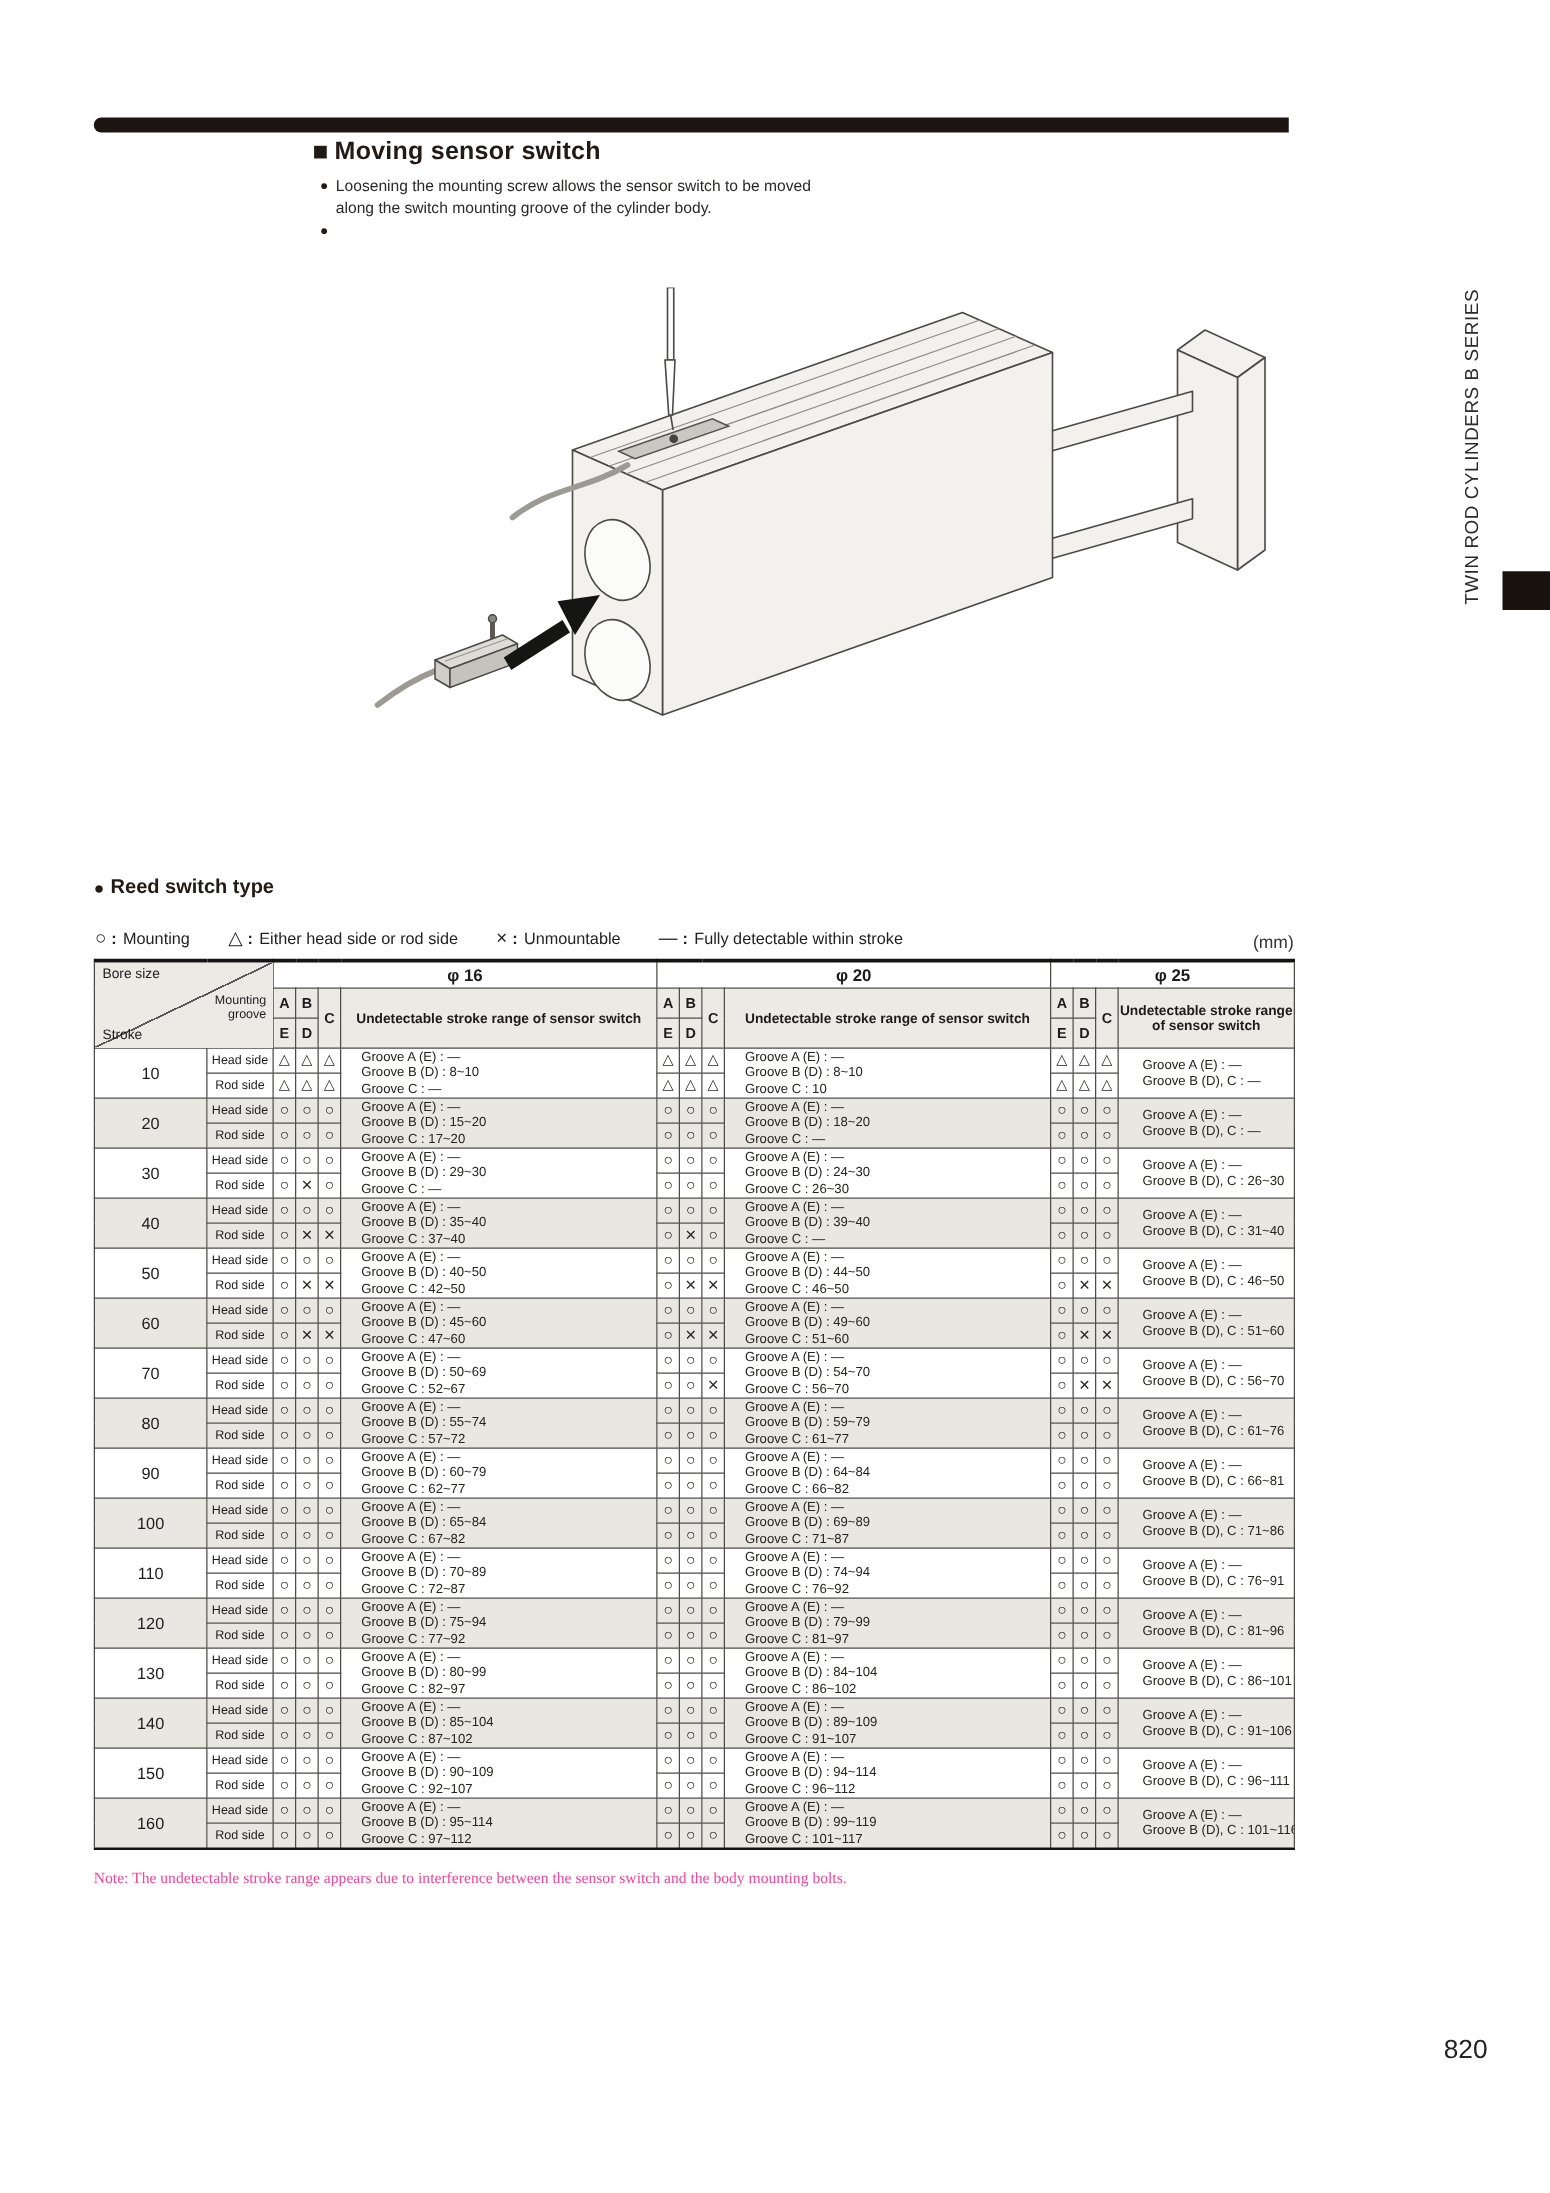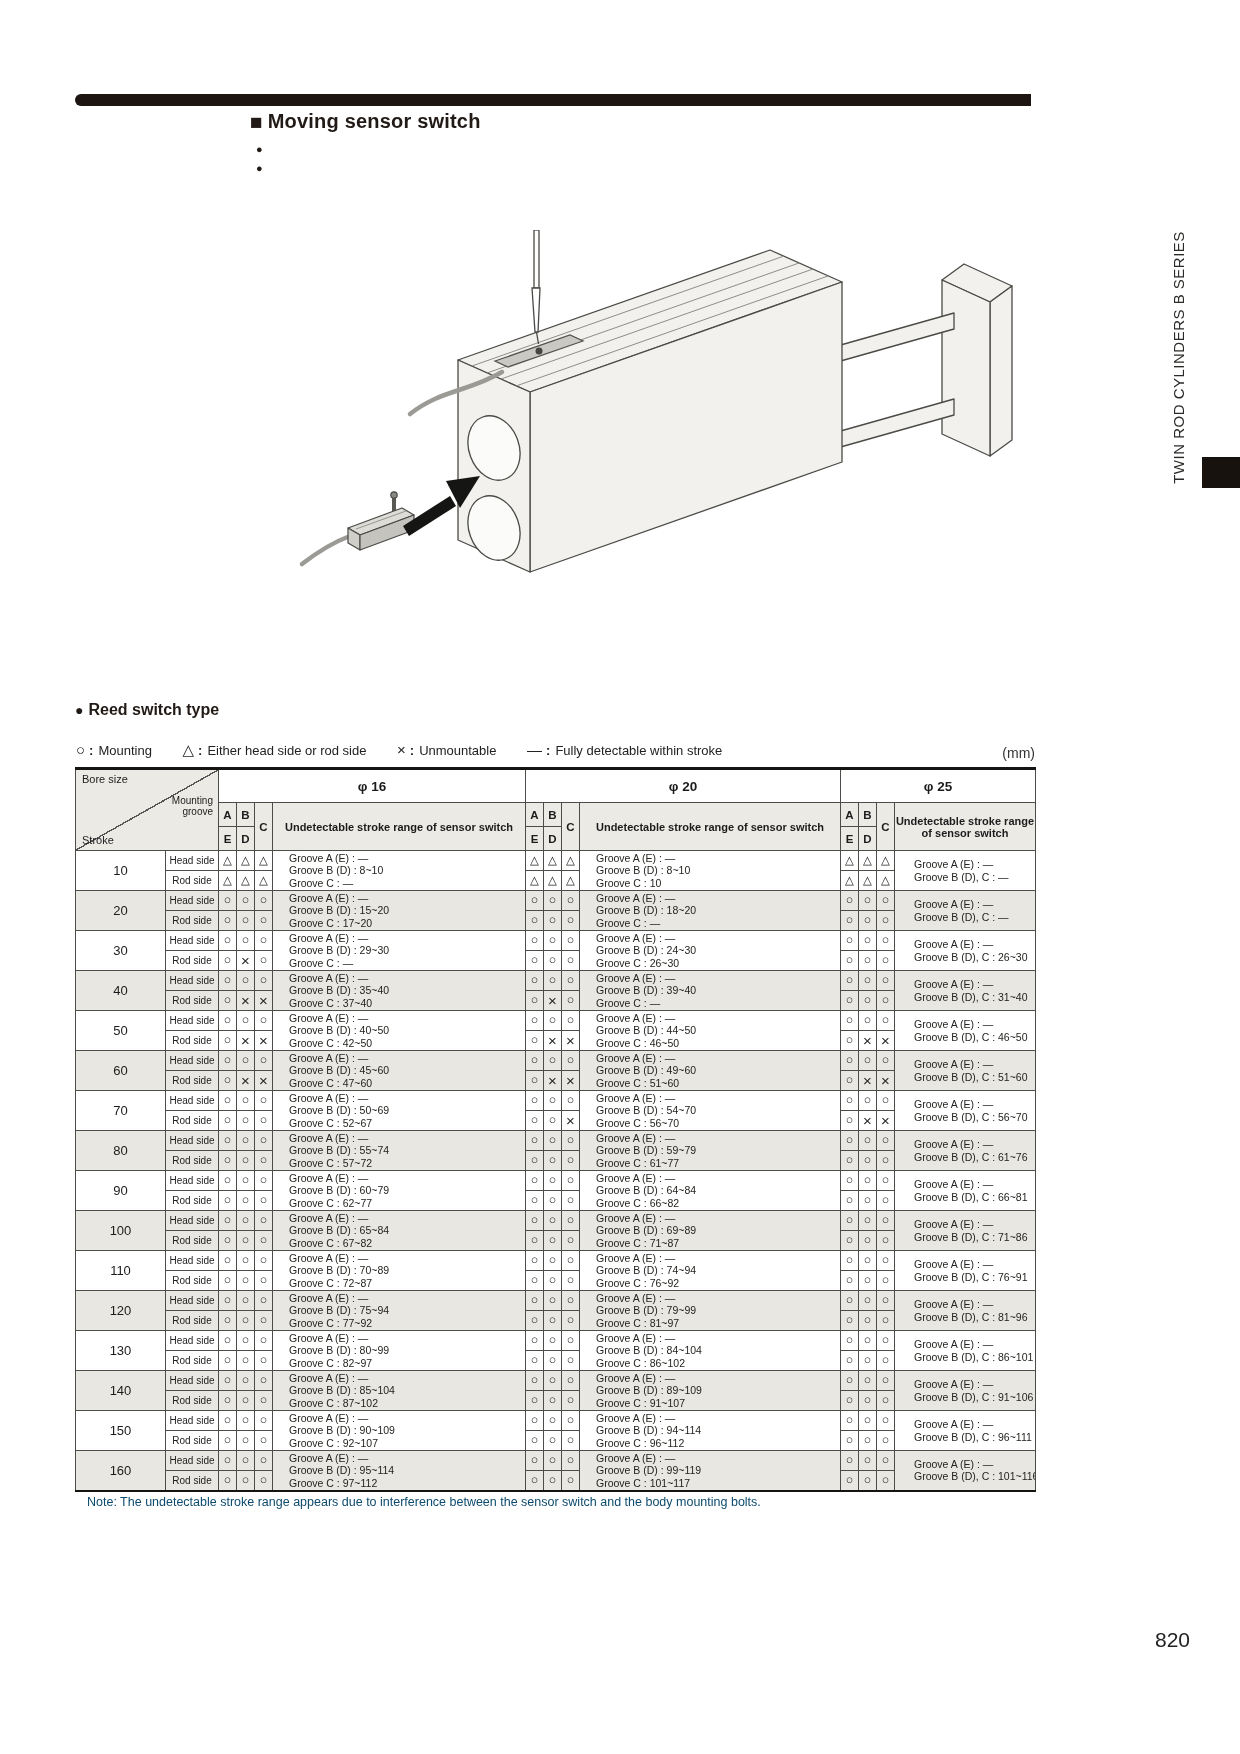--- a/index.html
+++ b/index.html
@@ -37,21 +37,21 @@
   .lg-sym{font-size:15px;margin-right:4px;}
   .lg-colon{margin-right:5px;font-weight:bold;}
   .unit{position:absolute;right:0;top:4px;font-size:14px;color:#333;}
 
   
   .tablewrap{position:absolute;left:75px;top:767px;}
   table{border-collapse:collapse;table-layout:fixed;width:960px;color:#1c1c1c;}
   th,td{border:1px solid #4c4c48;padding:0;overflow:hidden;}
   table{border-top:3px solid #161412;border-bottom:2px solid #161412;}
   thead th{background:#eceae5;font-weight:bold;}
-  tr.r1{height:34px;} tr.r2{height:24px;} tr.r3{height:24px;}
+  tr.r1{height:22px;} tr.r2{height:24px;} tr.r3{height:24px;}
   th.bore{background:#fff;font-size:13.5px;font-weight:bold;}
   th.gh{font-size:11.5px;}
   th.undet{font-weight:bold;font-size:11px;background:#eceae5;}
   td.corner{background:#eceae5;position:relative;}
   .corner-bore{position:absolute;top:3px;left:6px;font-size:11px;}
   .corner-mg{position:absolute;top:25px;right:5px;font-size:10px;line-height:11px;text-align:right;white-space:pre-line;}
   .corner-stroke{position:absolute;bottom:4px;left:6px;font-size:11px;}
   .diag{position:absolute;inset:0;
         background:linear-gradient(to bottom right,transparent calc(50% - .7px),#555 calc(50% - .7px),#555 calc(50% + .7px),transparent calc(50% + .7px));}
   tbody tr{height:20px;}
@@ -59,38 +59,42 @@
   td.stroke{font-size:13px;text-align:center;}
   td.side{font-size:10px;text-align:center;white-space:nowrap;}
   td.sym{text-align:center;font-size:12.5px;line-height:1;color:#262624;}
   td.sym.x{font-size:15px;}
   td.sym.tri{font-size:11.5px;}
   td.gtext{padding-left:16px;vertical-align:middle;}
   td.gtext.s2{padding-left:19px;}
   .gl{font-size:10.5px;line-height:12.5px;white-space:nowrap;color:#23231f;}
   tr.alt td{background:#e9e7e1;}
 
-  .note{position:absolute;left:87px;top:1495px;font-size:12.5px;color:#0c4a6e;}
+  .note{position:absolute;left:75px;top:1495px;font-size:12.5px;color:#ec4899;font-family:Liberation Serif, serif;}
   .pageno{position:absolute;left:1120px;top:1628px;width:70px;text-align:right;font-size:21px;color:#222;}
 </style>
 </head>
 <body>
 
 <div class="page">
 
   <div class="topbar"></div>
 
   <div class="title-row">
     <span class="title-sq">■</span>
     <span class="title-text">Moving sensor switch</span>
   </div>
 
   <div class="bullets">
     <div class="bullet-item">
       <span class="bullet-dot">●</span>
+      <div class="bl">
+        <div>Loosening the mounting screw allows the sensor switch to be moved</div>
+        <div>along the switch mounting groove of the cylinder body.</div>
+      </div>
     </div>
     <div class="bullet-item">
       <span class="bullet-dot">●</span>
     </div>
   </div>
 
   <svg class="illus" viewBox="0 0 750 362" xmlns="http://www.w3.org/2000/svg">
     <g fill="#f2f1ee" stroke="#4a4a46" stroke-width="1.3" stroke-linejoin="round">
       <polygon points="652,50 674,34 722,56 700,72"></polygon>
       <polygon points="700,72 722,56 722,210 700,226"></polygon>

